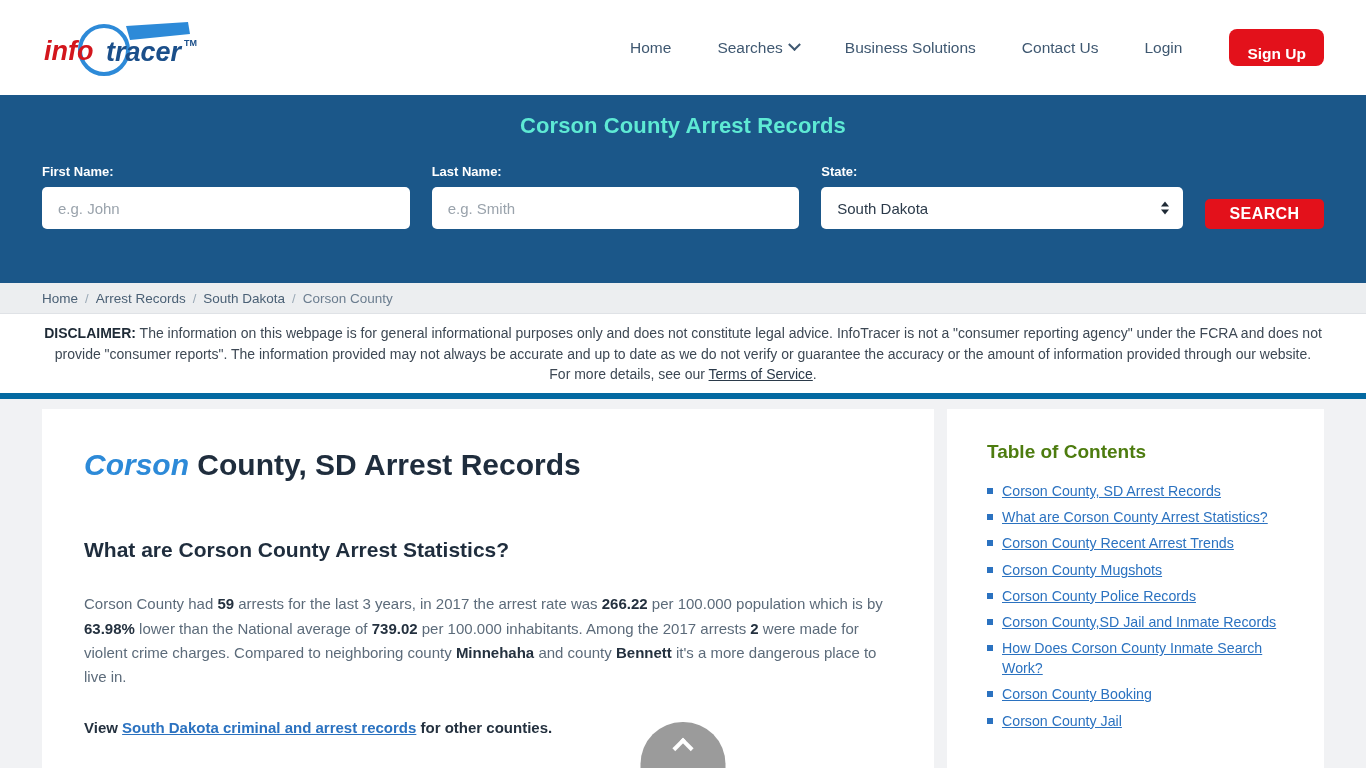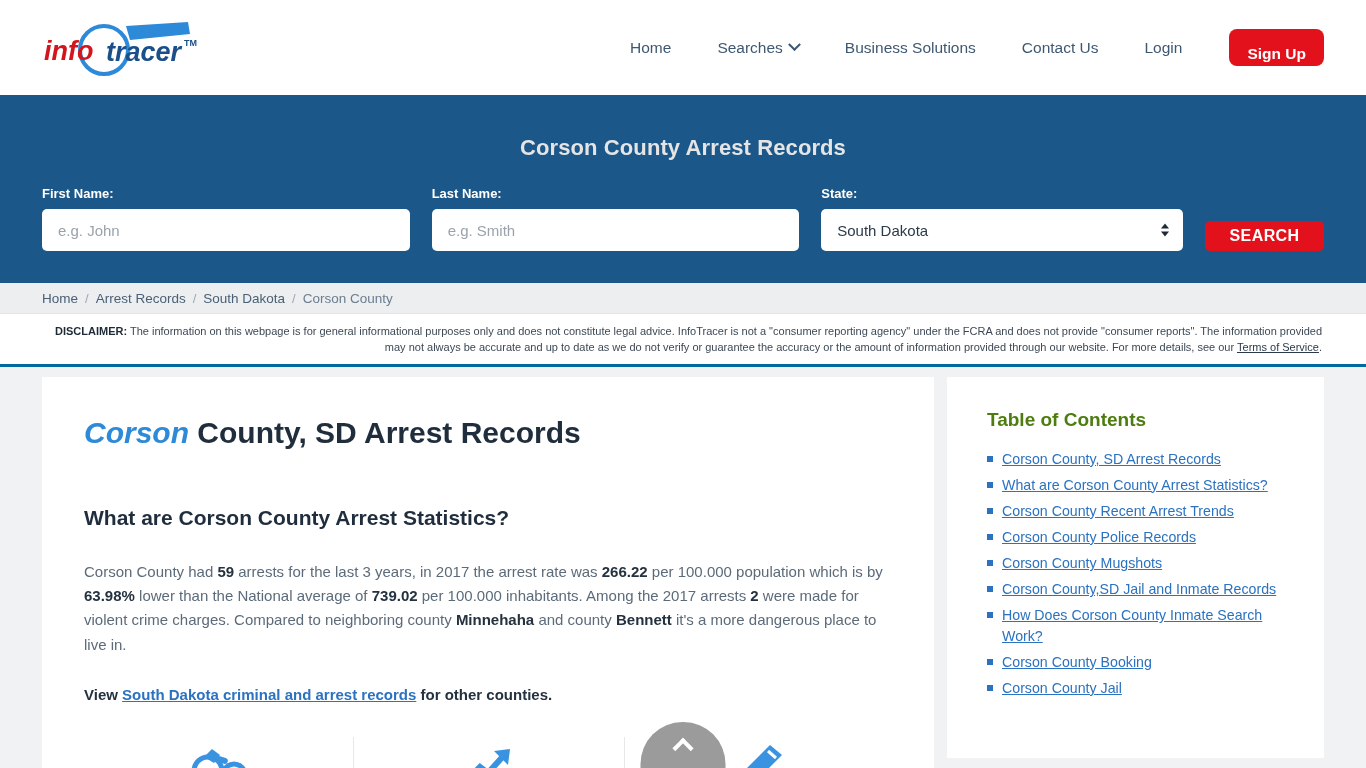--- a/index.html
+++ b/index.html
@@ -60,23 +60,23 @@
 
   
   .search-band {
     background: #1b5789;
     height: 188px;
     padding: 0 42px;
     position: relative;
   }
   .band-title {
     margin: 0;
-    padding-top: 40px;
+    padding-top: 18px;
     text-align: center;
-    color: #e5e5e5;
+    color: #5eead4;
     font-size: 22px;
     font-weight: 700;
     letter-spacing: .1px;
   }
   .search-row {
     display: flex;
     align-items: flex-end;
     gap: 22px;
     margin-top: 25px;
   }
@@ -144,25 +144,25 @@
     border-bottom: 1px solid #dfe2e6;
   }
   .crumb { font-size: 13.5px; color: #4a6075; text-decoration: none; }
   .crumb.current { color: #6b7d8f; }
   .crumb-sep { color: #9aa9b6; font-size: 13px; margin: 0 7px; }
 
   
   .disclaimer {
     background: #ffffff;
     padding: 9px 44px 8px;
-    text-align: right;
-    font-size: 11px;
+    text-align: center;
+    font-size: 14px;
     line-height: 1.48;
     color: #3d4854;
-    border-bottom: 3px solid #0369a1;
+    border-bottom: 6px solid #0369a1;
   }
   .disclaimer b { color: #1e2a36; }
   .disclaimer a { color: #2b3a4a; text-decoration: underline; }
 
   
   .content {
     display: flex;
     gap: 13px;
     padding: 10px 42px 0 42px;
     align-items: flex-start;
@@ -418,28 +418,28 @@
         <li>
           <div class="toc-row">
             <span class="toc-bullet"></span>
             <a class="toc-link" href="#">Corson County Recent Arrest Trends</a>
           </div>
         </li>
 
         <li>
           <div class="toc-row">
             <span class="toc-bullet"></span>
+            <a class="toc-link" href="#">Corson County Mugshots</a>
+          </div>
+        </li>
+
+        <li>
+          <div class="toc-row">
+            <span class="toc-bullet"></span>
             <a class="toc-link" href="#">Corson County Police Records</a>
-          </div>
-        </li>
-
-        <li>
-          <div class="toc-row">
-            <span class="toc-bullet"></span>
-            <a class="toc-link" href="#">Corson County Mugshots</a>
           </div>
         </li>
 
         <li>
           <div class="toc-row">
             <span class="toc-bullet"></span>
             <a class="toc-link" href="#">Corson County,SD Jail and Inmate Records</a>
           </div>
         </li>
 

